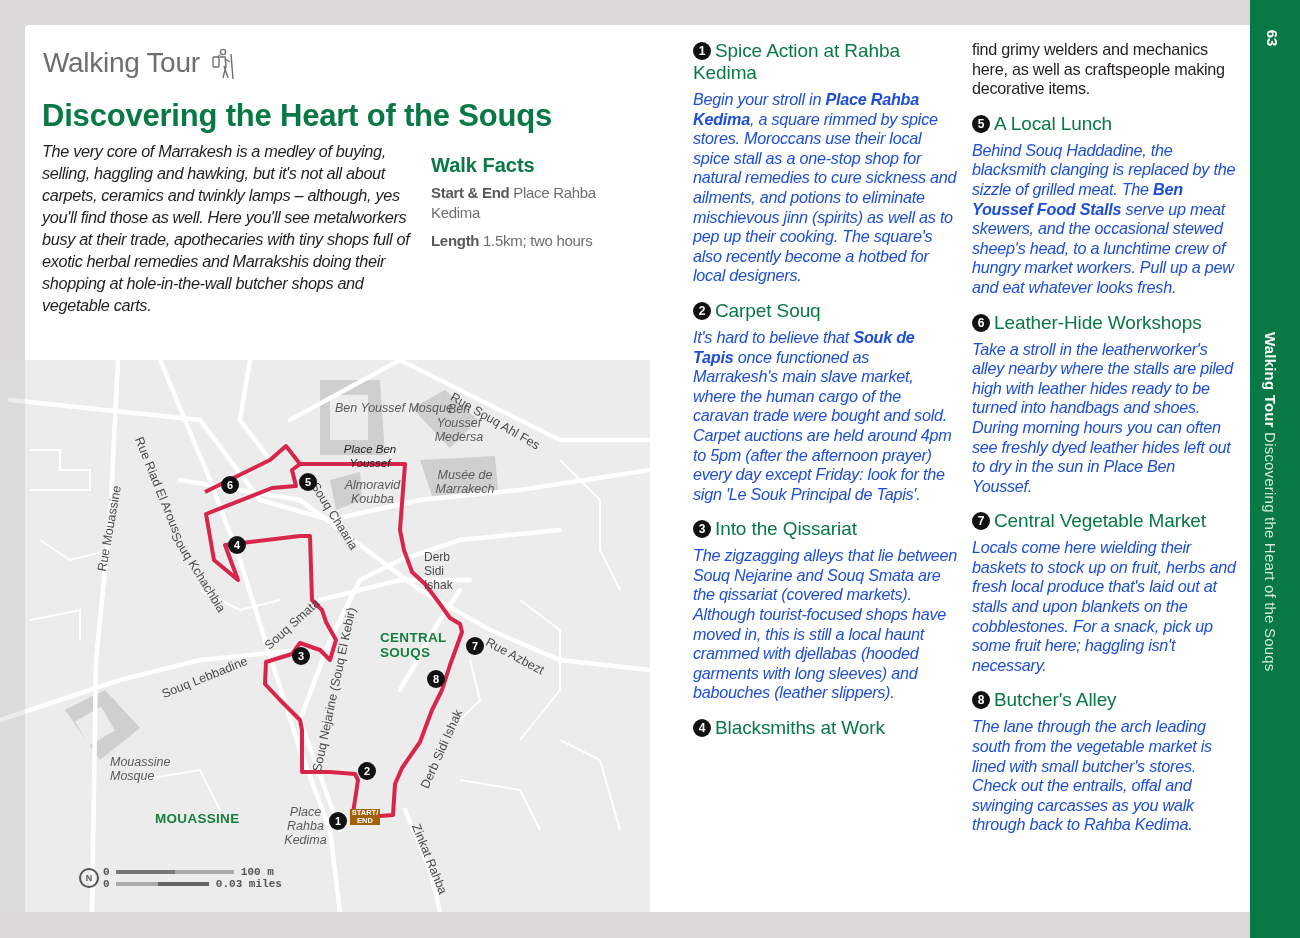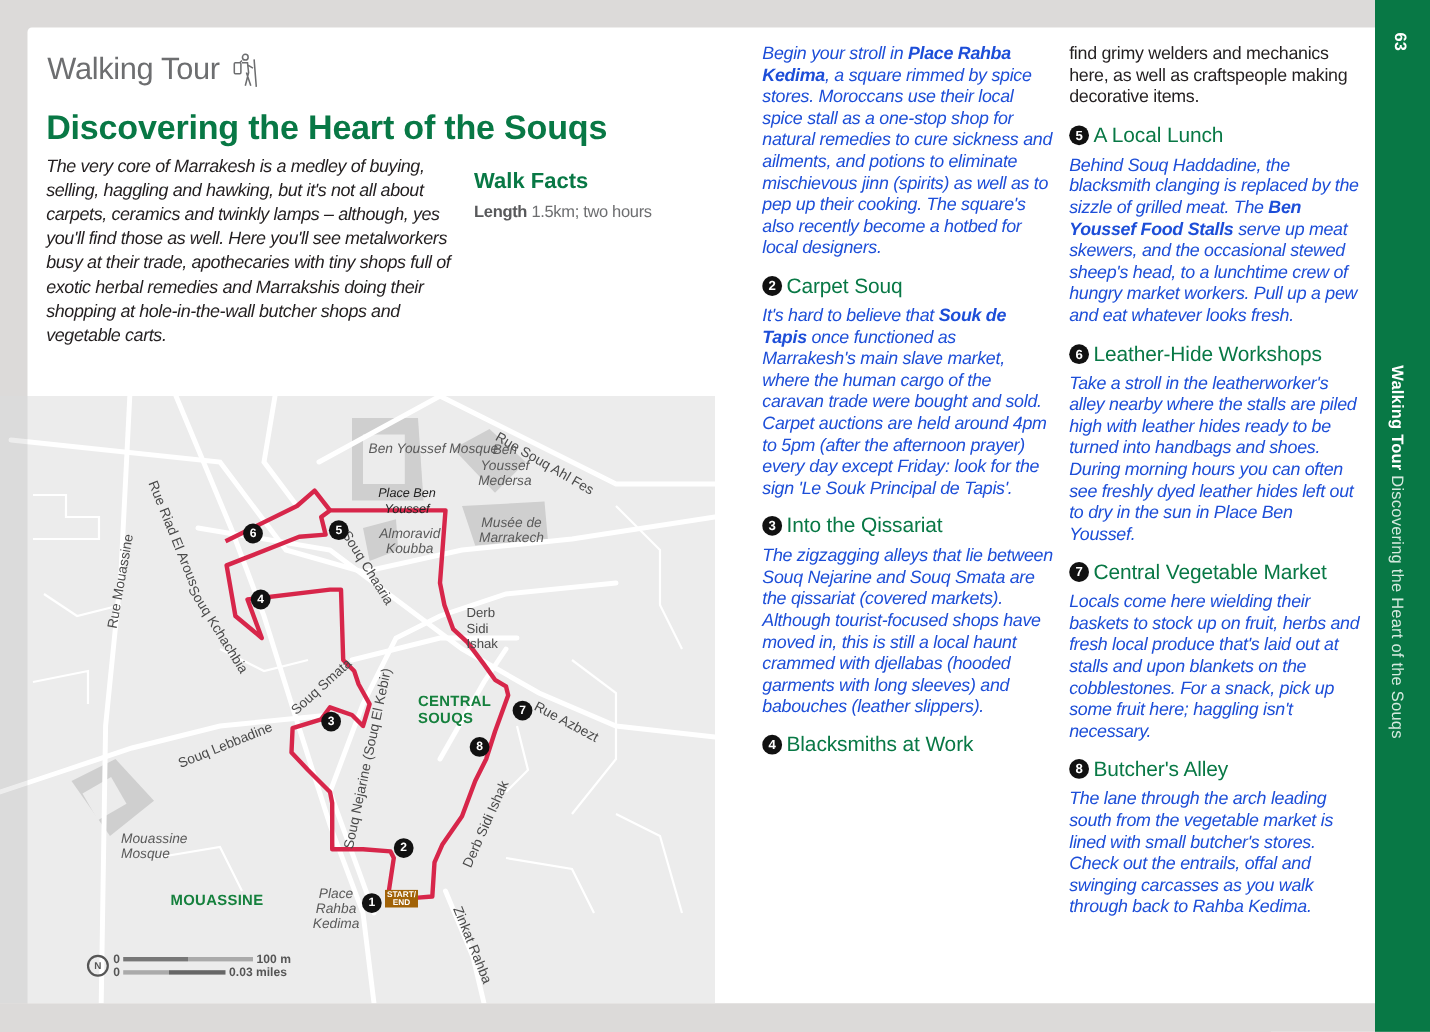--- a/index.html
+++ b/index.html
@@ -62,21 +62,21 @@
   .lbl.dist { font-weight:bold; color:#15803d; font-size:13.5px; letter-spacing:0.3px; line-height:15px;}
   .pin {
     position:absolute; width:18px; height:18px; border-radius:50%;
     background:#111; color:#fff; font-size:11px; font-weight:bold;
     text-align:center; line-height:18px;
   }
   .start-badge {
     position:absolute; left:350px; top:449px; width:30px; height:16px;
     background:#a16207; color:#fff; font-size:7.5px; font-weight:bold; line-height:8px; text-align:center;
   }
-  .scale { position:absolute; left:80px; top:506px; font-family:Liberation Sans, sans-serif; font-weight:bold; font-size:11px; color:#555; }
+  .scale { position:absolute; left:80px; top:506px; font-family:Liberation Mono, monospace; font-weight:bold; font-size:11px; color:#555; }
 
   
   .col { position:absolute; top:40px; width:265px; }
   .col1 { left:693px; }
   .col2 { left:972px; }
   .stop { margin-bottom:14px; }
   .stop h4 {
     margin:0 0 6px 0; font-size:19px; font-weight:normal; color:#087845; line-height:22px;
     letter-spacing:-0.1px;
   }
@@ -104,20 +104,21 @@
 <svg class="hiker-icon" viewBox="0 0 30 32" fill="none" stroke="#6d6e70" stroke-width="1.4">
   <circle cx="16" cy="4" r="2.6"></circle>
   <rect x="6" y="9" width="6" height="10" rx="1"></rect>
   <path d="M13 9 L18 9 L19 18 L16 30 M17 18 L21 30 M18 11 L23 14 M24 6 L26 31 M11 9 L13 7"></path>
 </svg>
 <h1 class="title">Discovering the Heart of the Souqs</h1>
 <div class="intro">The very core of Marrakesh is a medley of buying, selling, haggling and hawking, but it's not all about carpets, ceramics and twinkly lamps – although, yes you'll find those as well. Here you'll see metalworkers busy at their trade, apothecaries with tiny shops full of exotic herbal remedies and Marrakshis doing their shopping at hole-in-the-wall butcher shops and vegetable carts.</div>
 
 <div class="facts">
   <h3>Walk Facts</h3>
+  <p><b>Start &amp; End</b> <span>Place Rahba Kedima</span></p>
   <p><b>Length</b> <span>1.5km; two hours</span></p>
 </div>
 
 <div class="map">
   <svg width="650" height="552" viewBox="0 0 650 552">
     <g fill="#cfcfcf">
       <path d="M320 20 L380 20 L385 95 L320 95 Z"></path>
       <path d="M412 48 L445 30 L478 60 L450 88 Z"></path>
       <path d="M420 100 L495 96 L498 130 L432 136 Z"></path>
       <path d="M330 120 L360 112 L362 140 L336 150 Z"></path>
@@ -197,20 +198,21 @@
       <span style="display:inline-block;width:118px;height:4px;background:linear-gradient(90deg,#777 50%,#aaa 50%);vertical-align:middle;"></span>
       <span>100 m</span></div>
     <div><span>0</span>
       <span style="display:inline-block;width:93px;height:4px;background:linear-gradient(90deg,#aaa 45%,#666 45%);vertical-align:middle;"></span>
       <span>0.03 miles</span></div>
   </div>
 </div>
 
 <div class="col col1">
   <div class="stop">
+    <h4><span class="num">1</span><span>Spice Action at Rahba Kedima</span></h4>
     <p><span>Begin your stroll in </span><b>Place Rahba Kedima</b><span>, a square rimmed by spice stores. Moroccans use their local spice stall as a one-stop shop for natural remedies to cure sickness and ailments, and potions to eliminate mischievous jinn (spirits) as well as to pep up their cooking. The square's also recently become a hotbed for local designers.</span></p>
   </div>
   <div class="stop">
     <h4><span class="num">2</span><span>Carpet Souq</span></h4>
     <p><span>It's hard to believe that </span><b>Souk de Tapis</b><span> once functioned as Marrakesh's main slave market, where the human cargo of the caravan trade were bought and sold. Carpet auctions are held around 4pm to 5pm (after the afternoon prayer) every day except Friday: look for the sign 'Le Souk Principal de Tapis'.</span></p>
   </div>
   <div class="stop">
     <h4><span class="num">3</span><span>Into the Qissariat</span></h4>
     <p><span>The zigzagging alleys that lie between Souq Nejarine and Souq Smata are the qissariat (covered markets). Although tourist-focused shops have moved in, this is still a local haunt crammed with djellabas (hooded garments with long sleeves) and babouches (leather slippers).</span></p>
   </div>

